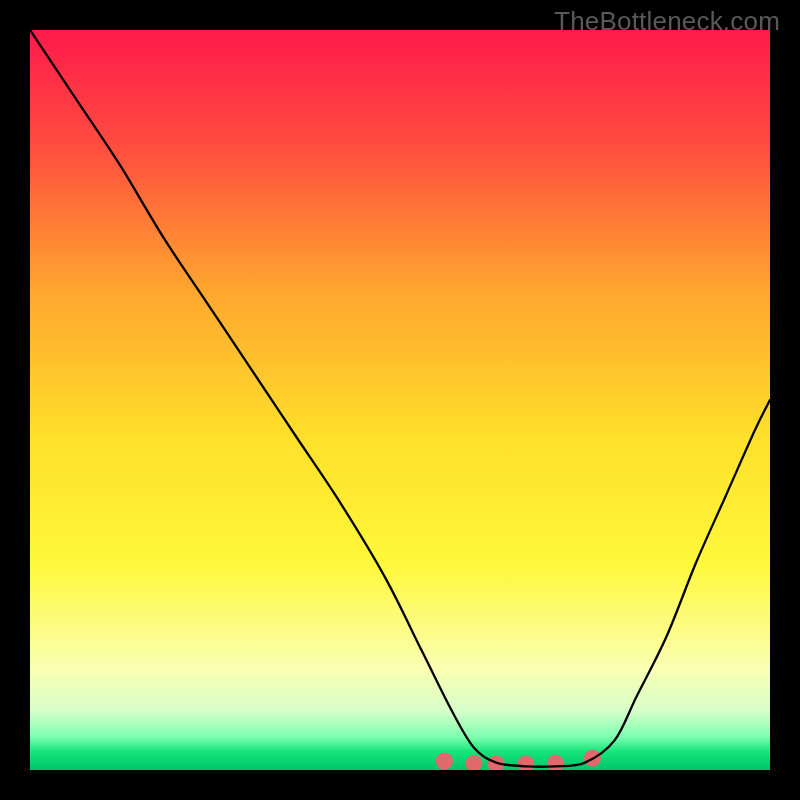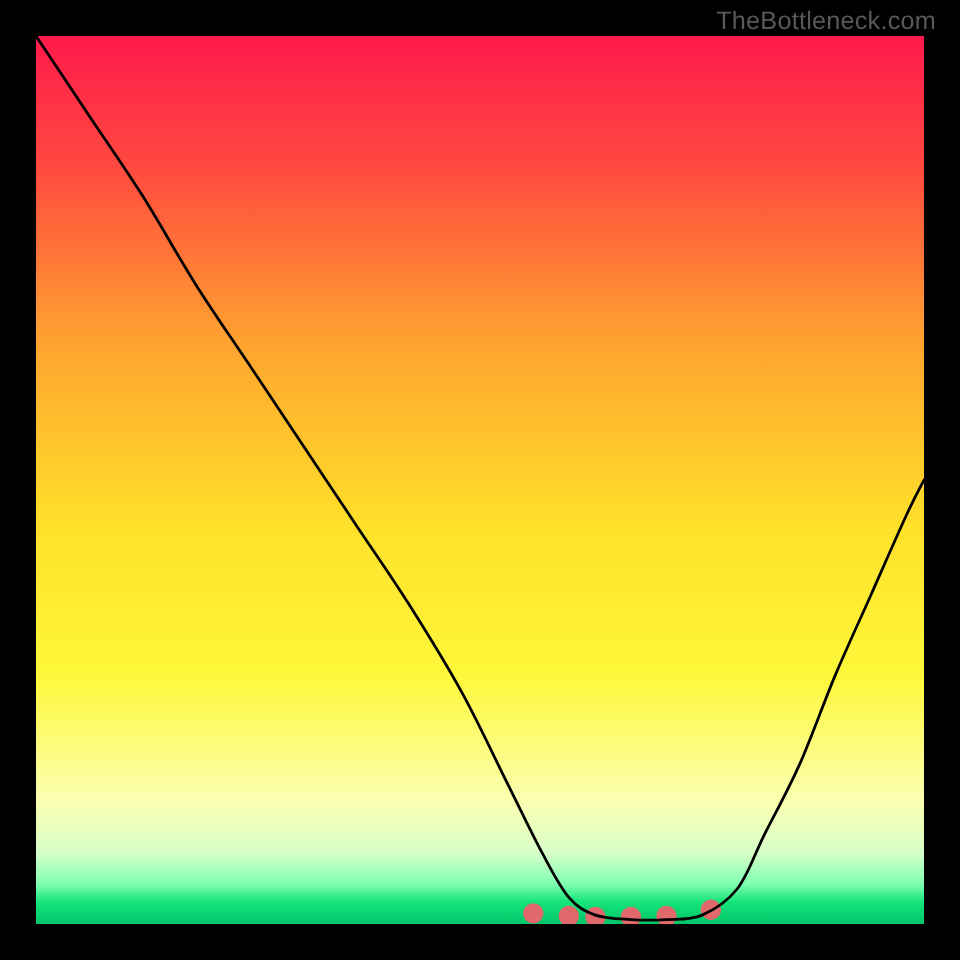--- a/index.html
+++ b/index.html
@@ -27,21 +27,21 @@
   .plot svg {
     display: block;
     width: 740px;
     height: 740px;
   }
   .watermark {
     position: absolute;
     top: 6px;
     right: 20px;
     color: #595959;
-    font-size: 21px;
+    font-size: 26px;
     font-weight: 500;
     letter-spacing: 0.2px;
     user-select: none;
     text-align: right;
   }
 </style>
 </head>
 <body>
 
 <div class="frame">

